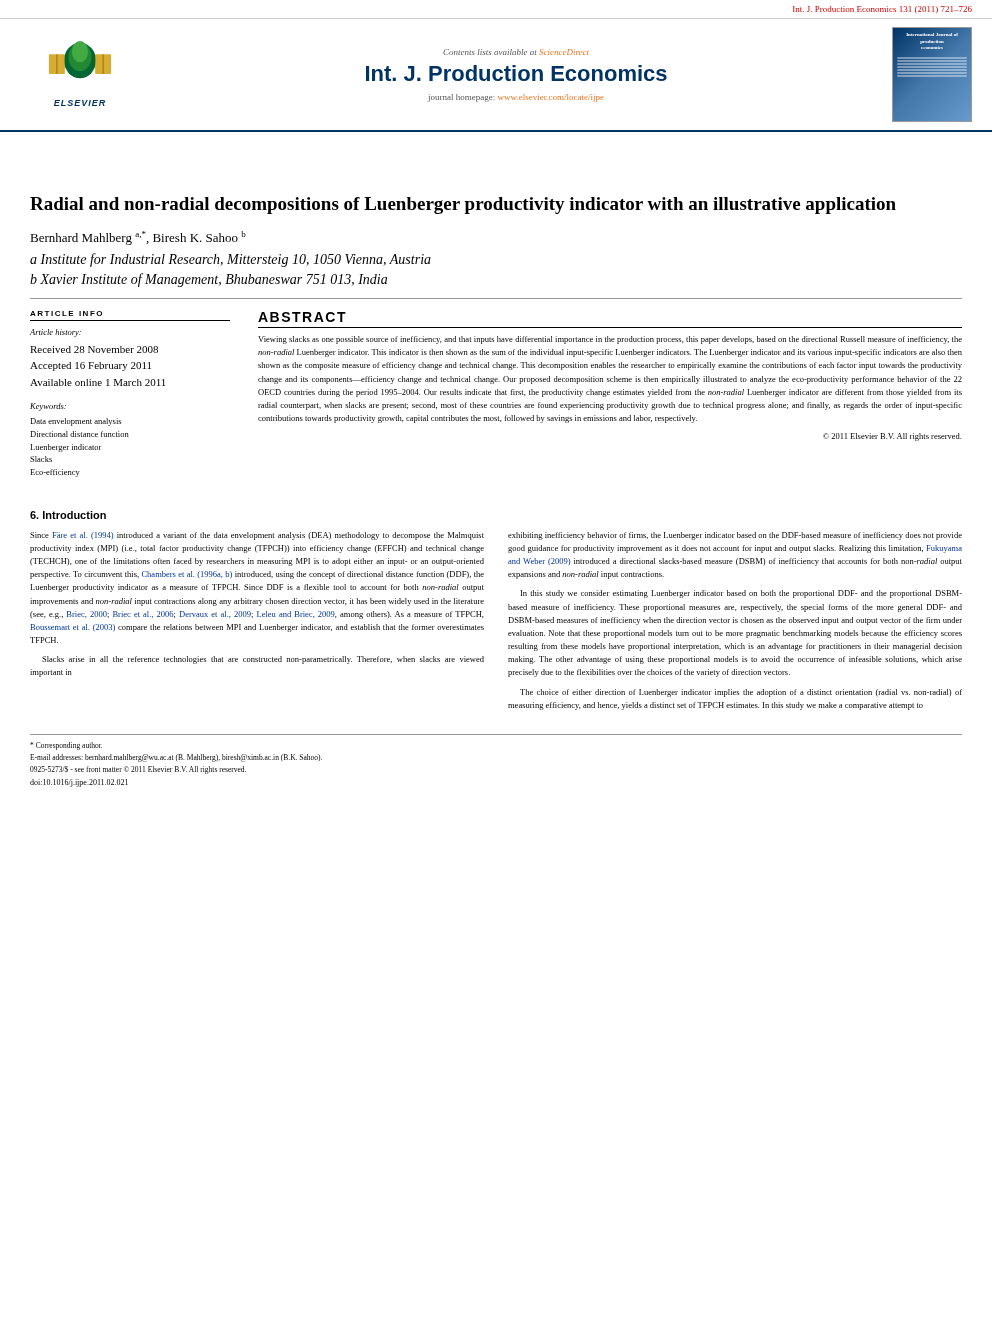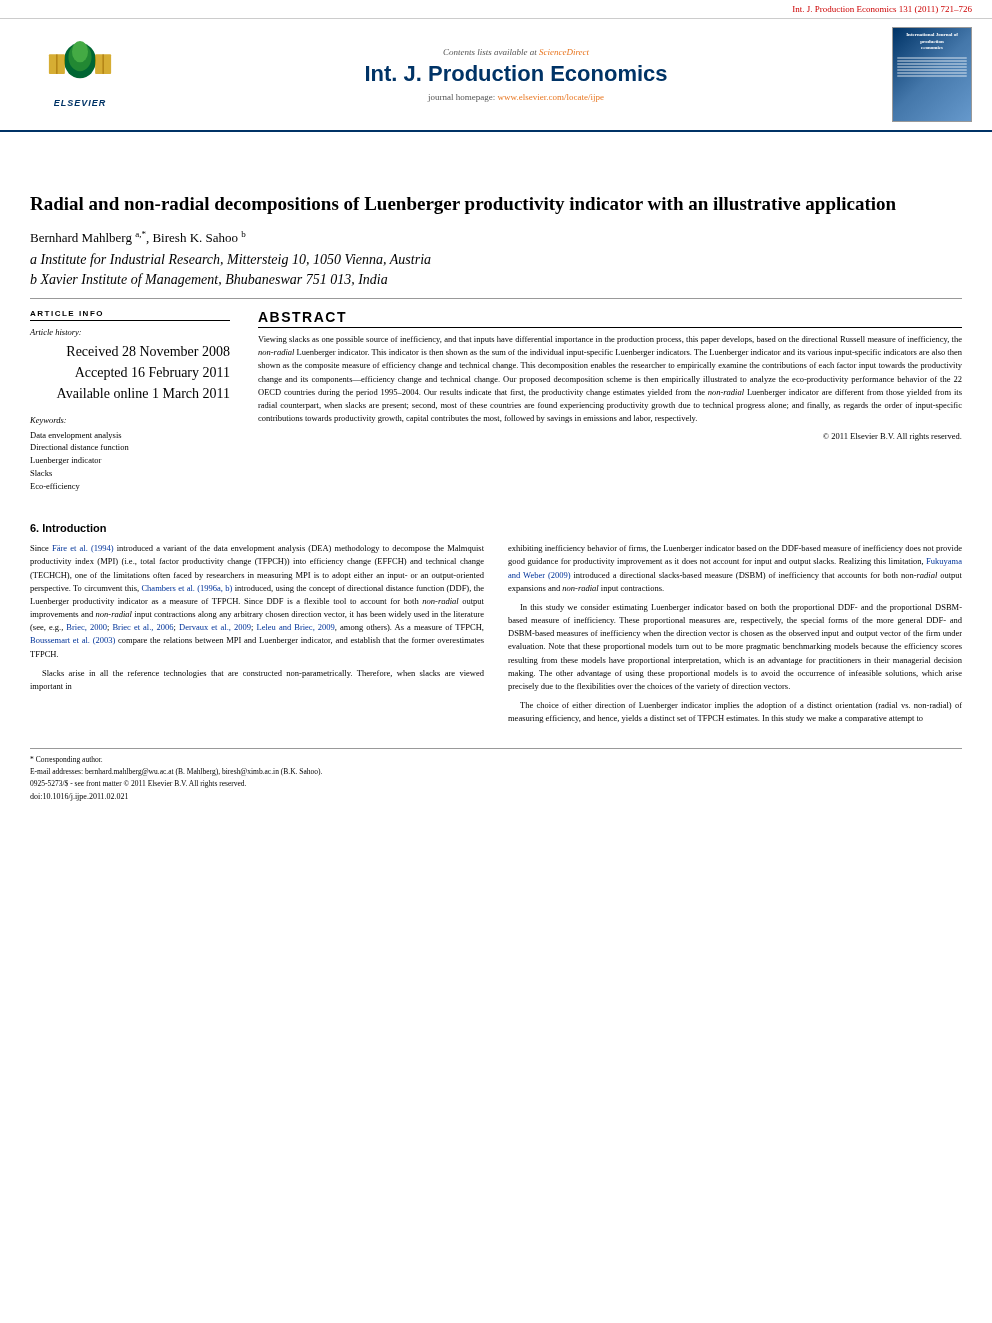--- a/index.html
+++ b/index.html
@@ -183,22 +183,21 @@
     .article-info-body {
       font-size: 8.5px;
       line-height: 1.5;
     }
     .article-info-body .label {
       font-style: italic;
       display: block;
       margin-bottom: 2px;
     }
     .article-info-body .date-row {
-      font-size: 14px;
-      text-align: right;
+      font-size: 11px;
     }
 
     .abstract-col {
       flex: 1;
     }
     .abstract-header {
       font-family: Arial, sans-serif;
       font-size: 14px;
       font-weight: bold;
       letter-spacing: 1.5px;

